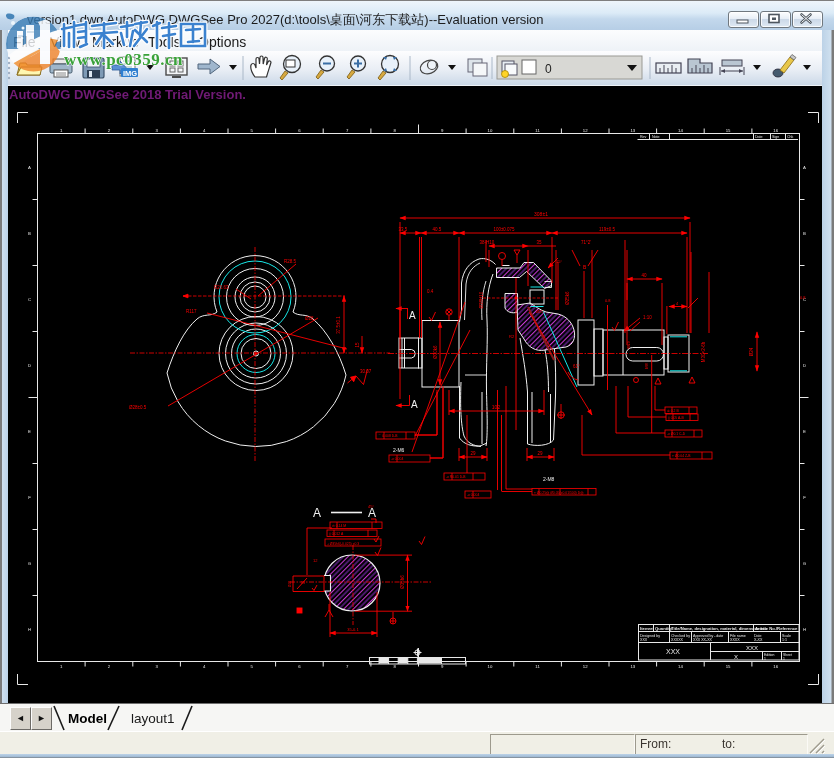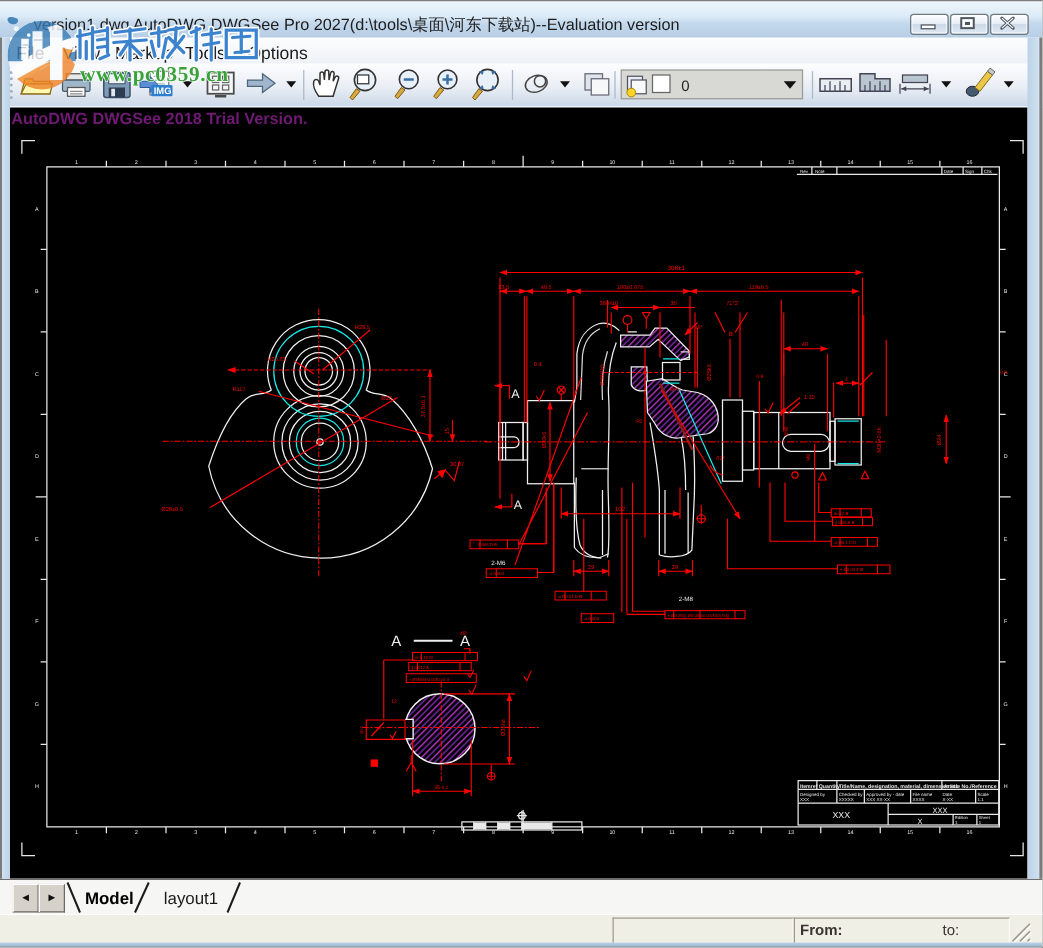--- a/index.html
+++ b/index.html
@@ -603,22 +603,22 @@
     <path d="M54 3 L64 27"></path>
       <path d="M119 3 L108 27"></path>
       <path d="M192 3 L182 27"></path>
   </g>
   <text x="68" y="20" font-size="13.5" font-weight="bold" fill="#000" font-family="Liberation Sans">Model</text>
   <text x="131" y="20" font-size="13.5" fill="#1a1a1a" font-family="Liberation Sans">layout1</text>
 </svg>
 <div class="abs" id="statusbar"></div>
 <div class="abs panel" style="left:490px;width:143px;"></div>
 <div class="abs panel" style="left:635px;width:171px;"></div>
-<div class="abs sfont" style="left:640px;top:737px;font-weight:bold;">From:</div>
-<div class="abs sfont" style="left:722px;top:737px;margin-left:32px;">to:</div>
+<div class="abs sfont" style="left:640px;top:737px;">From:</div>
+<div class="abs sfont" style="left:722px;top:737px;">to:</div>
 <svg class="abs" style="left:806px;top:735px" width="22" height="20" viewBox="0 0 22 20">
   <g stroke="#9d9a8d" stroke-width="1.4">
       <path d="M18 4 L4 18 M18 10 L10 18 M18 16 L16 18"></path>
     </g>
   <g stroke="#fff" stroke-width="1">
       <path d="M19 5 L5 19 M19 11 L11 19 M19 17 L17 19"></path>
     </g>
 </svg>
 <div class="abs" id="lborder"></div>
 <div class="abs" id="rborder"></div>

